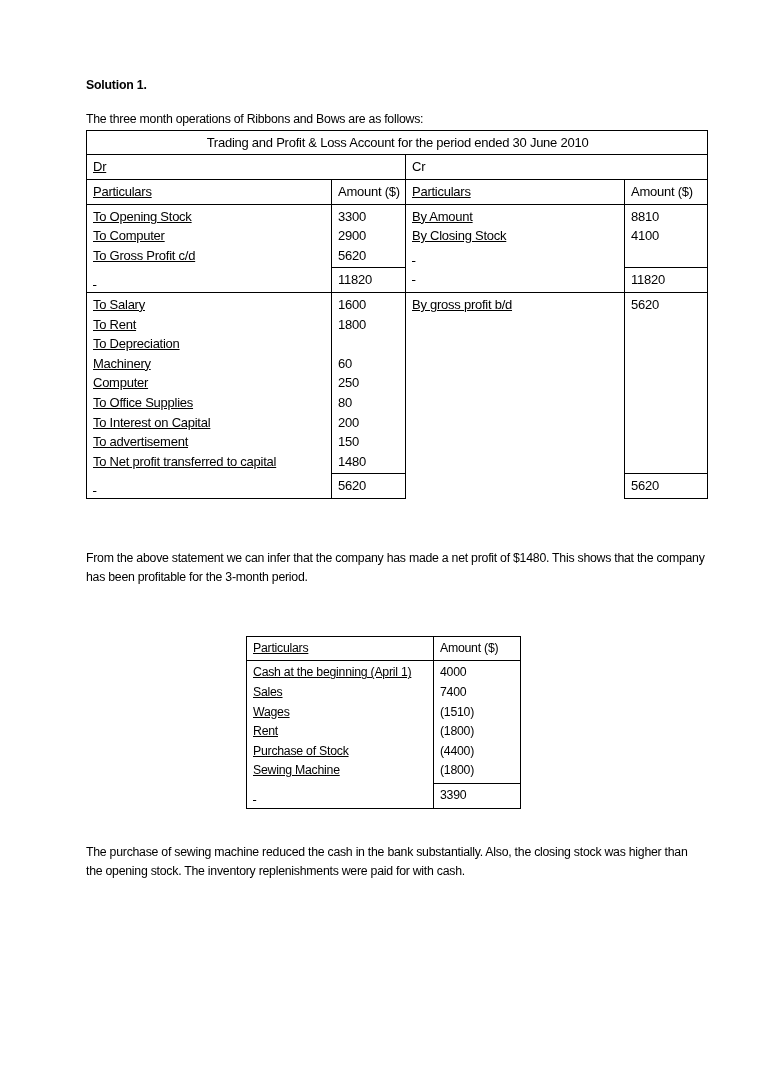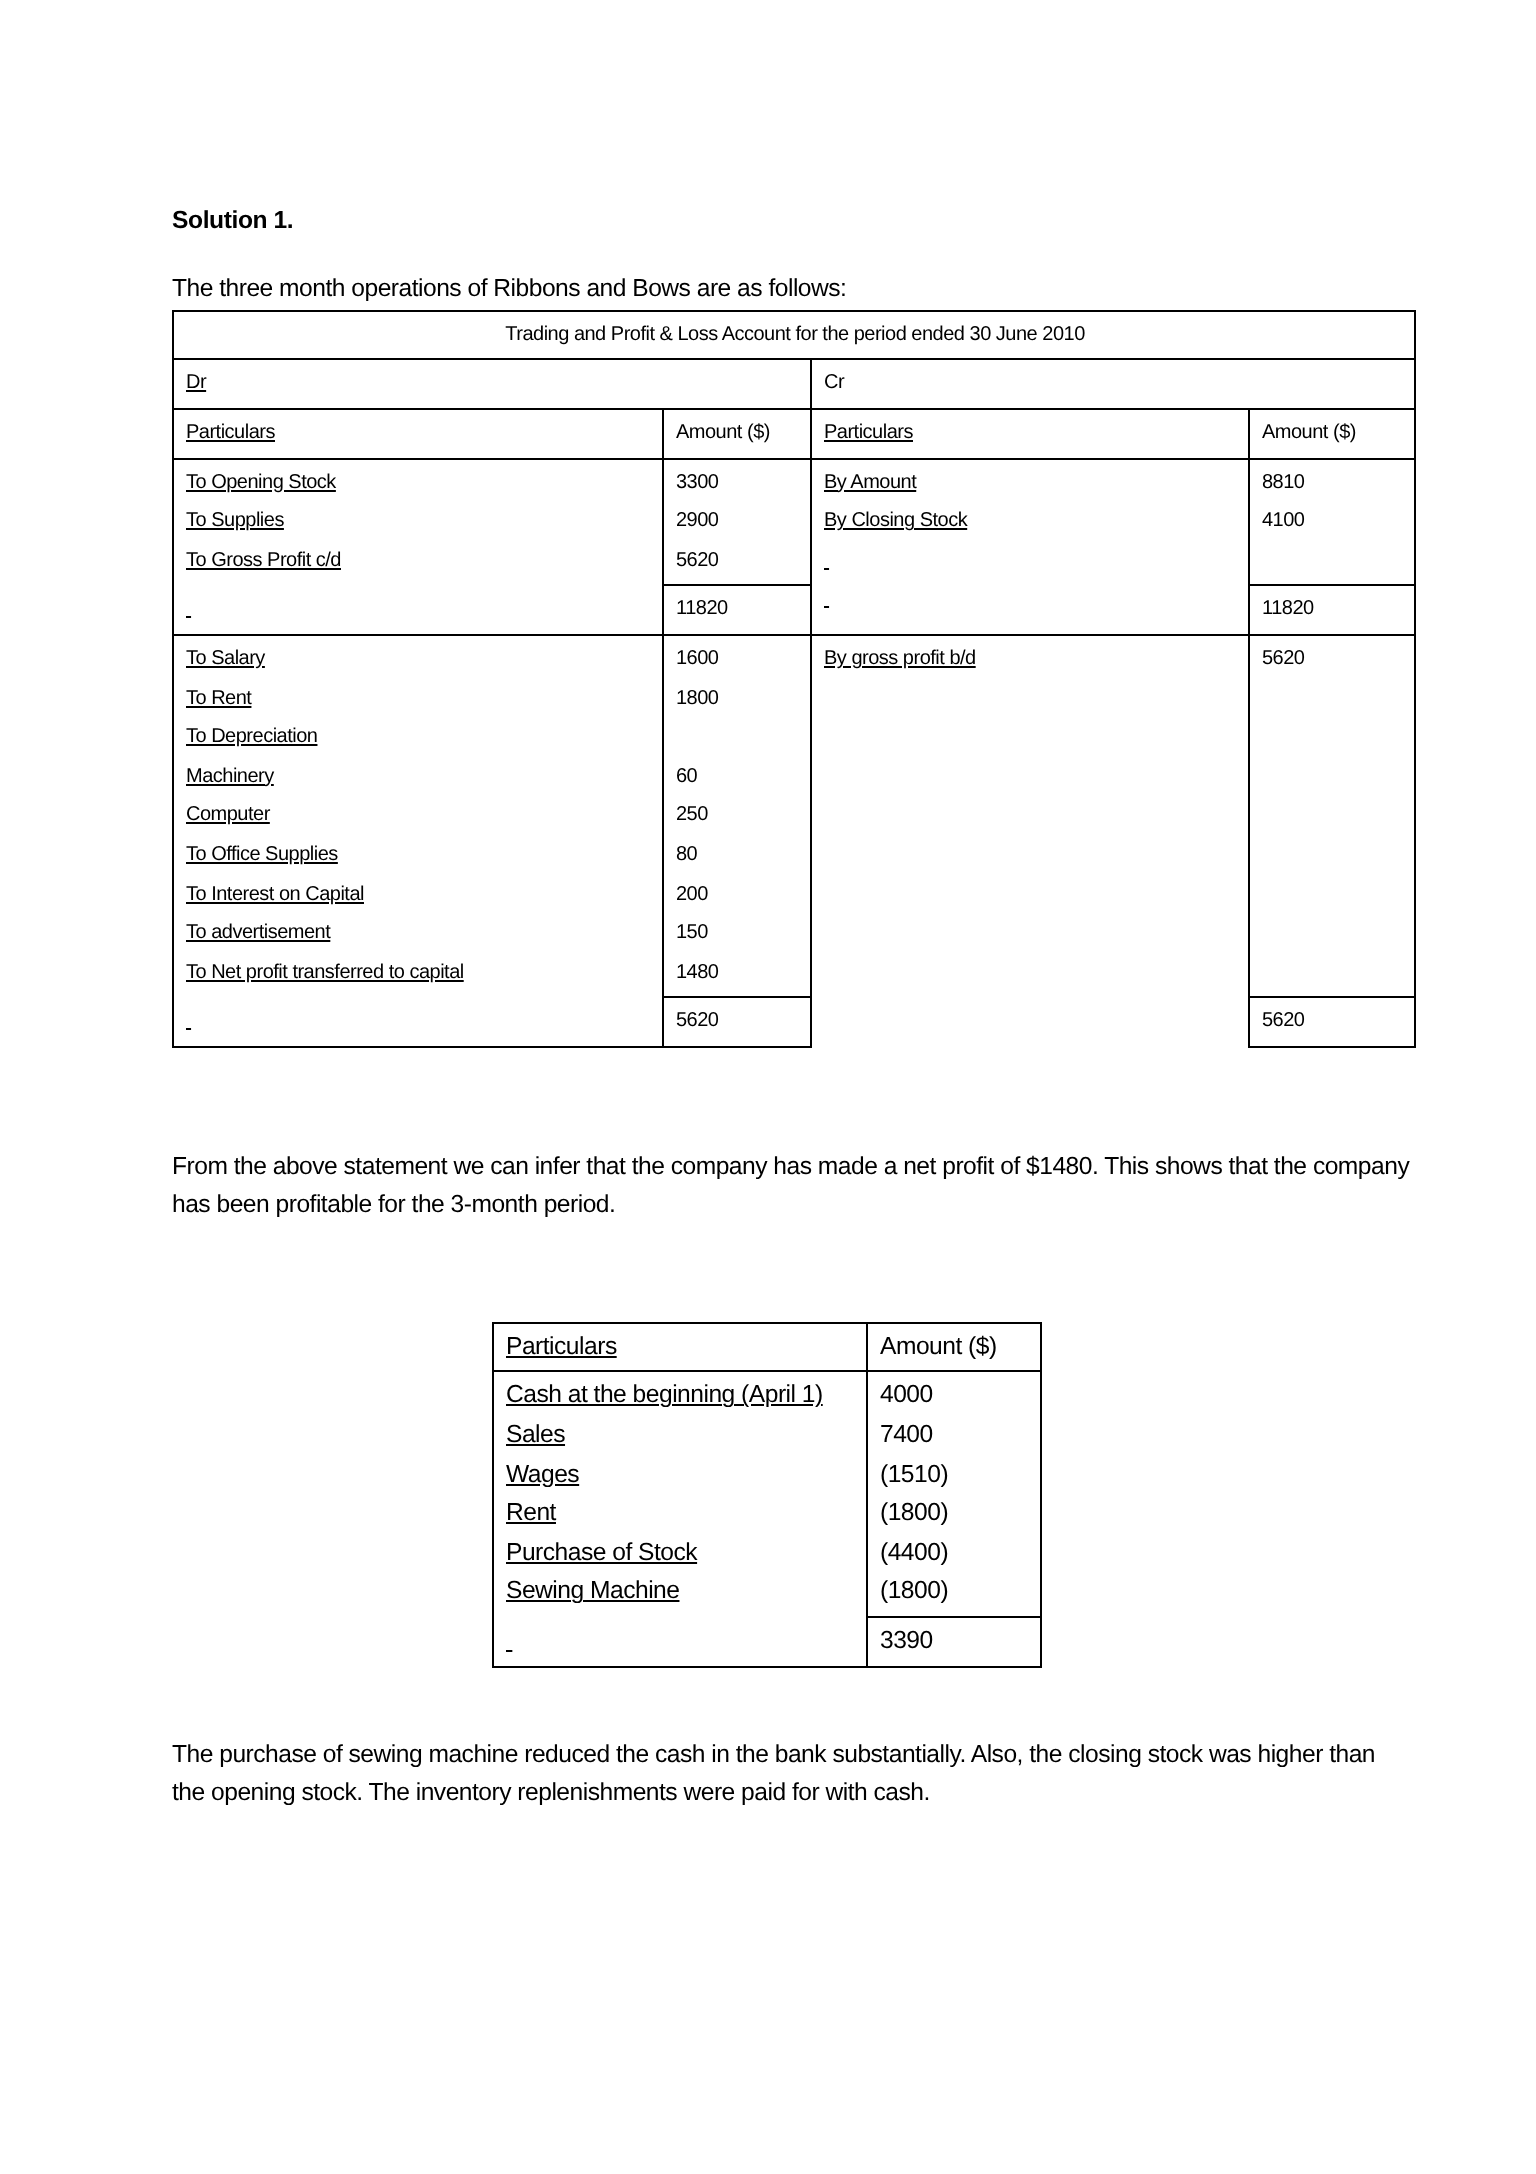--- a/index.html
+++ b/index.html
@@ -19,21 +19,21 @@
     position: absolute;
     left: 0; top: 0;
     width: 768px;
     height: 1087px;
     background: #ffffff;
     box-sizing: border-box;
   }
   .content {
     position: absolute;
     left: 86px;
-    top: 104px;
+    top: 79px;
     width: 621px;
   }
 
   .heading {
     font-size: 12.3px;
     font-weight: bold;
     line-height: 1.0;
     letter-spacing: -0.2px;
     margin: 0 0 19px 0;
   }
@@ -46,21 +46,21 @@
   .para-intro { }
   .gap-1 { height: 50px; }
   .gap-2 { height: 34px; }
   .gap-3 { height: 34px; }
 
   
   table.ledger {
     border-collapse: collapse;
     width: 621px;
     table-layout: fixed;
-    font-size: 10px;
+    font-size: 13px;
     letter-spacing: -0.25px;
   }
   table.ledger td {
     border: 1px solid #000000;
     padding: 2px 5px 2px 6px;
     vertical-align: top;
     line-height: 19.6px;
     height: 19.6px;
     box-sizing: border-box;
   }
@@ -137,21 +137,21 @@
           <td class="t-left">Particulars</td>
           <td class="t-right">Amount ($)</td>
           <td class="t-left">Particulars</td>
           <td class="t-right">Amount ($)</td>
         </tr>
 
         <tr>
           <td class="t-left nb-bottom">
             <div class="stack">
               <div>To Opening Stock</div>
-              <div>To Supplies</div>
+              <div>To Computer</div>
               <div>To Gross Profit c/d</div>
             </div>
           </td>
           <td class="t-right nb-bottom">
             <div class="stack">
               <div>3300</div>
               <div>2900</div>
               <div>5620</div>
             </div>
           </td>

